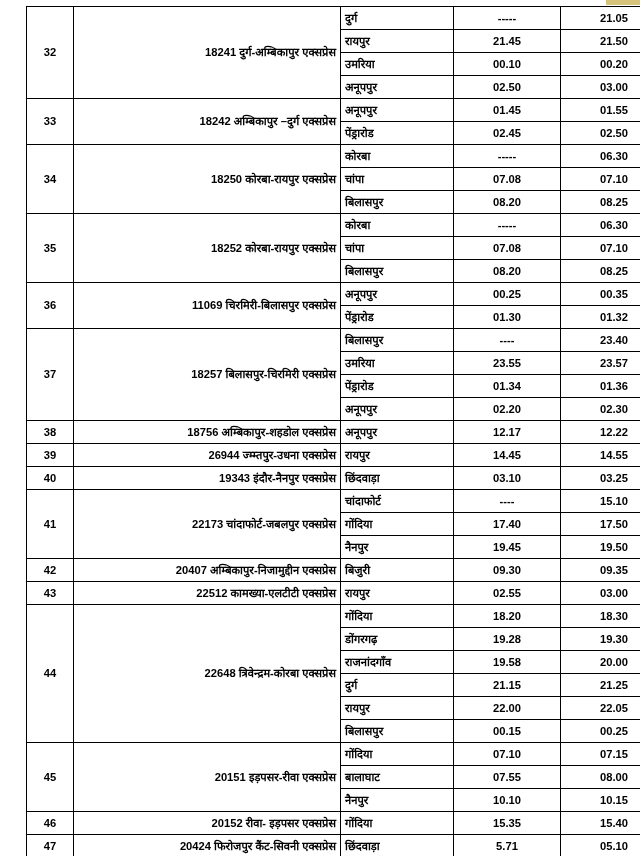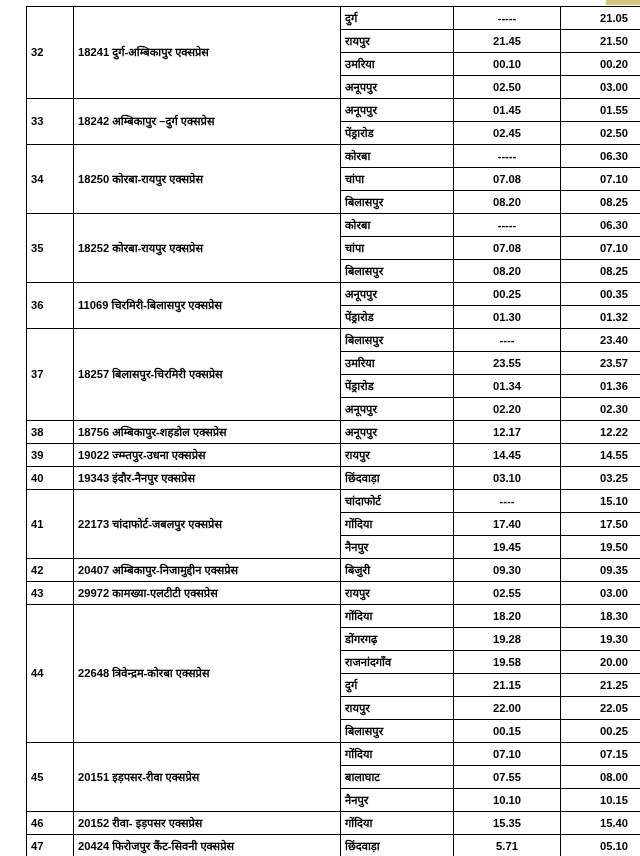--- a/index.html
+++ b/index.html
@@ -38,22 +38,22 @@
   table.train-table td {
     border: 1px solid #000000;
     padding: 1px 4px;
     height: 20px;
     line-height: 17px;
     vertical-align: middle;
     font-weight: bold;
     overflow: hidden;
     white-space: nowrap;
   }
-  .c-sno     { width: 38px;  text-align: left; }
-  .c-train   { width: 258px; text-align: left; padding-left: 8px; }
+  .c-sno     { width: 38px;  text-align: center; }
+  .c-train   { width: 258px; text-align: right; padding-left: 8px; }
   .c-station { width: 104px; text-align: left; }
   .c-arr     { width: 98px;  text-align: center; }
   .c-dep     { width: 98px;  text-align: center; }
 </style>
 </head>
 <body>
 
 <div class="page">
   <div class="corner-mark"></div>
   <table class="train-table">
@@ -162,21 +162,21 @@
         </tr>
         <tr>
           <td class="c-sno" rowspan="1">38</td>
           <td class="c-train" rowspan="1">18756 अम्बिकापुर-शहडोल एक्सप्रेस</td>
           <td class="c-station">अनूपपुर</td>
           <td class="c-arr">12.17</td>
           <td class="c-dep">12.22</td>
         </tr>
         <tr>
           <td class="c-sno" rowspan="1">39</td>
-          <td class="c-train" rowspan="1">19022 ज्म्म्तपुर-उधना एक्सप्रेस</td>
+          <td class="c-train" rowspan="1">26944 ज्म्म्तपुर-उधना एक्सप्रेस</td>
           <td class="c-station">रायपुर</td>
           <td class="c-arr">14.45</td>
           <td class="c-dep">14.55</td>
         </tr>
         <tr>
           <td class="c-sno" rowspan="1">40</td>
           <td class="c-train" rowspan="1">19343 इंदौर-नैनपुर एक्सप्रेस</td>
           <td class="c-station">छिंदवाड़ा</td>
           <td class="c-arr">03.10</td>
           <td class="c-dep">03.25</td>
@@ -200,21 +200,21 @@
         </tr>
         <tr>
           <td class="c-sno" rowspan="1">42</td>
           <td class="c-train" rowspan="1">20407 अम्बिकापुर-निजामुद्दीन एक्सप्रेस</td>
           <td class="c-station">बिजुरी</td>
           <td class="c-arr">09.30</td>
           <td class="c-dep">09.35</td>
         </tr>
         <tr>
           <td class="c-sno" rowspan="1">43</td>
-          <td class="c-train" rowspan="1">29972 कामख्या-एलटीटी एक्सप्रेस</td>
+          <td class="c-train" rowspan="1">22512 कामख्या-एलटीटी एक्सप्रेस</td>
           <td class="c-station">रायपुर</td>
           <td class="c-arr">02.55</td>
           <td class="c-dep">03.00</td>
         </tr>
         <tr>
           <td class="c-sno" rowspan="6">44</td>
           <td class="c-train" rowspan="6">22648 त्रिवेन्द्रम-कोरबा एक्सप्रेस</td>
           <td class="c-station">गोंदिया</td>
           <td class="c-arr">18.20</td>
           <td class="c-dep">18.30</td>

